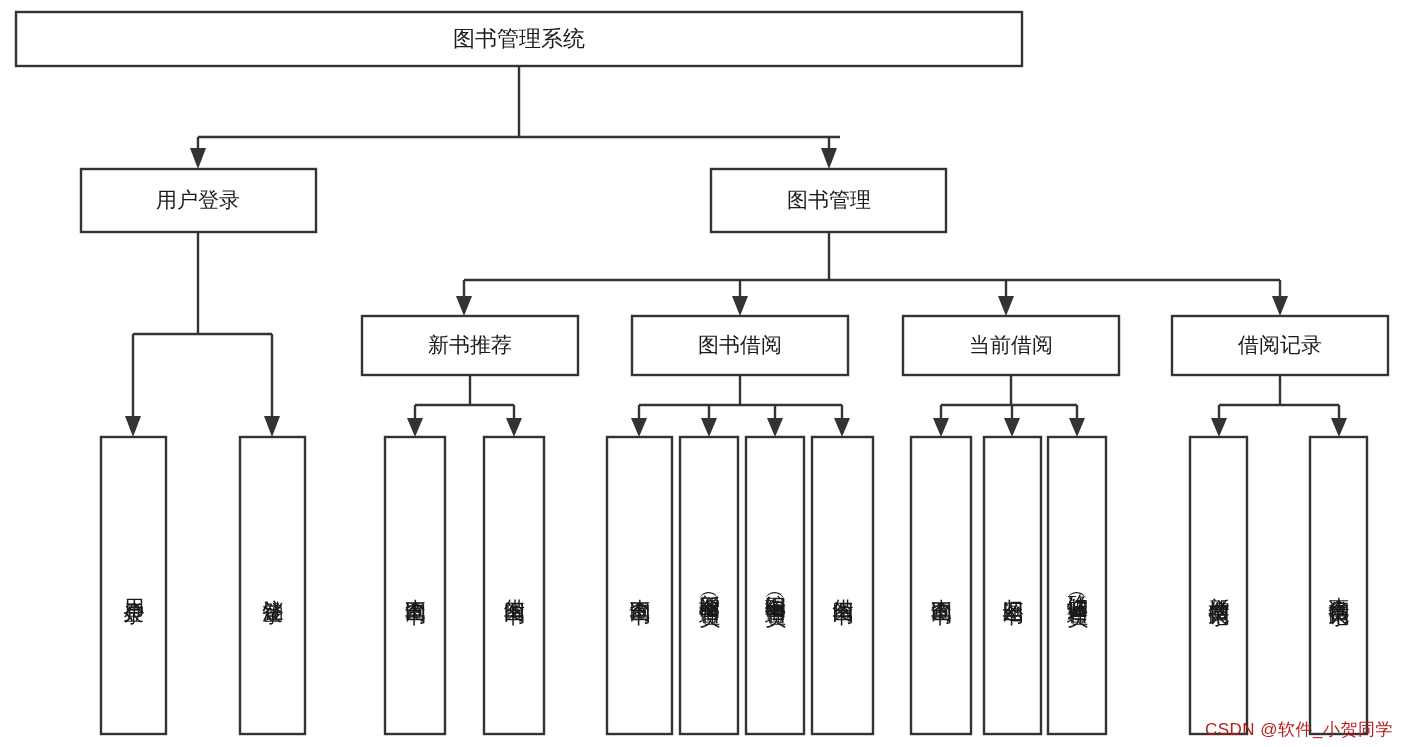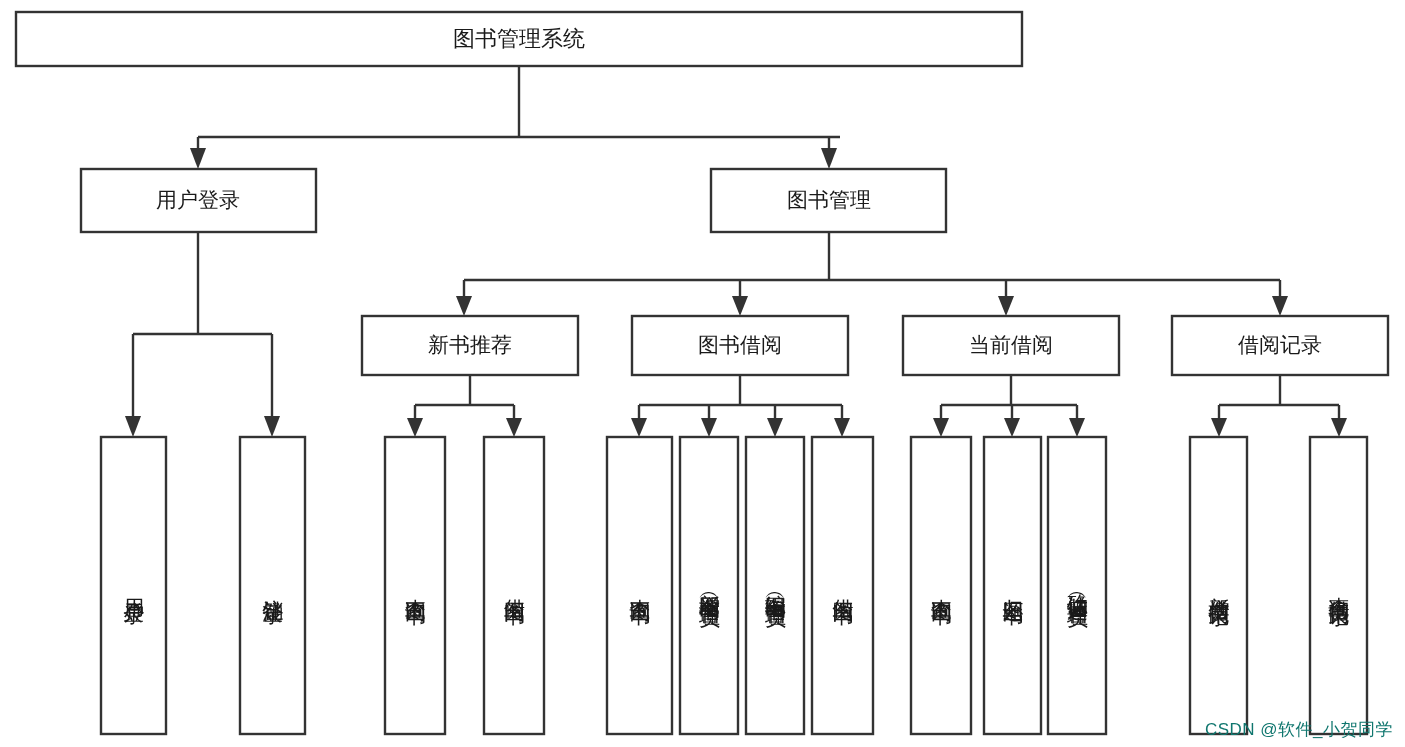--- a/index.html
+++ b/index.html
@@ -68,21 +68,21 @@
     text-align: center;
     pointer-events: none;
     user-select: none;
   }
   .watermark {
     position: absolute;
     right: 12px;
     bottom: 6px;
     font-family: "Liberation Sans", "DejaVu Sans", sans-serif;
     font-size: 17px;
-    color: #0f766e;
+    color: #b91c1c;
     letter-spacing: 0.5px;
     white-space: nowrap;
   }
 </style>
 </head>
 <body>
 
 <div id="diagram-root">
 
   <svg class="diagram-canvas" viewBox="0 0 1405 747" xmlns="http://www.w3.org/2000/svg">

